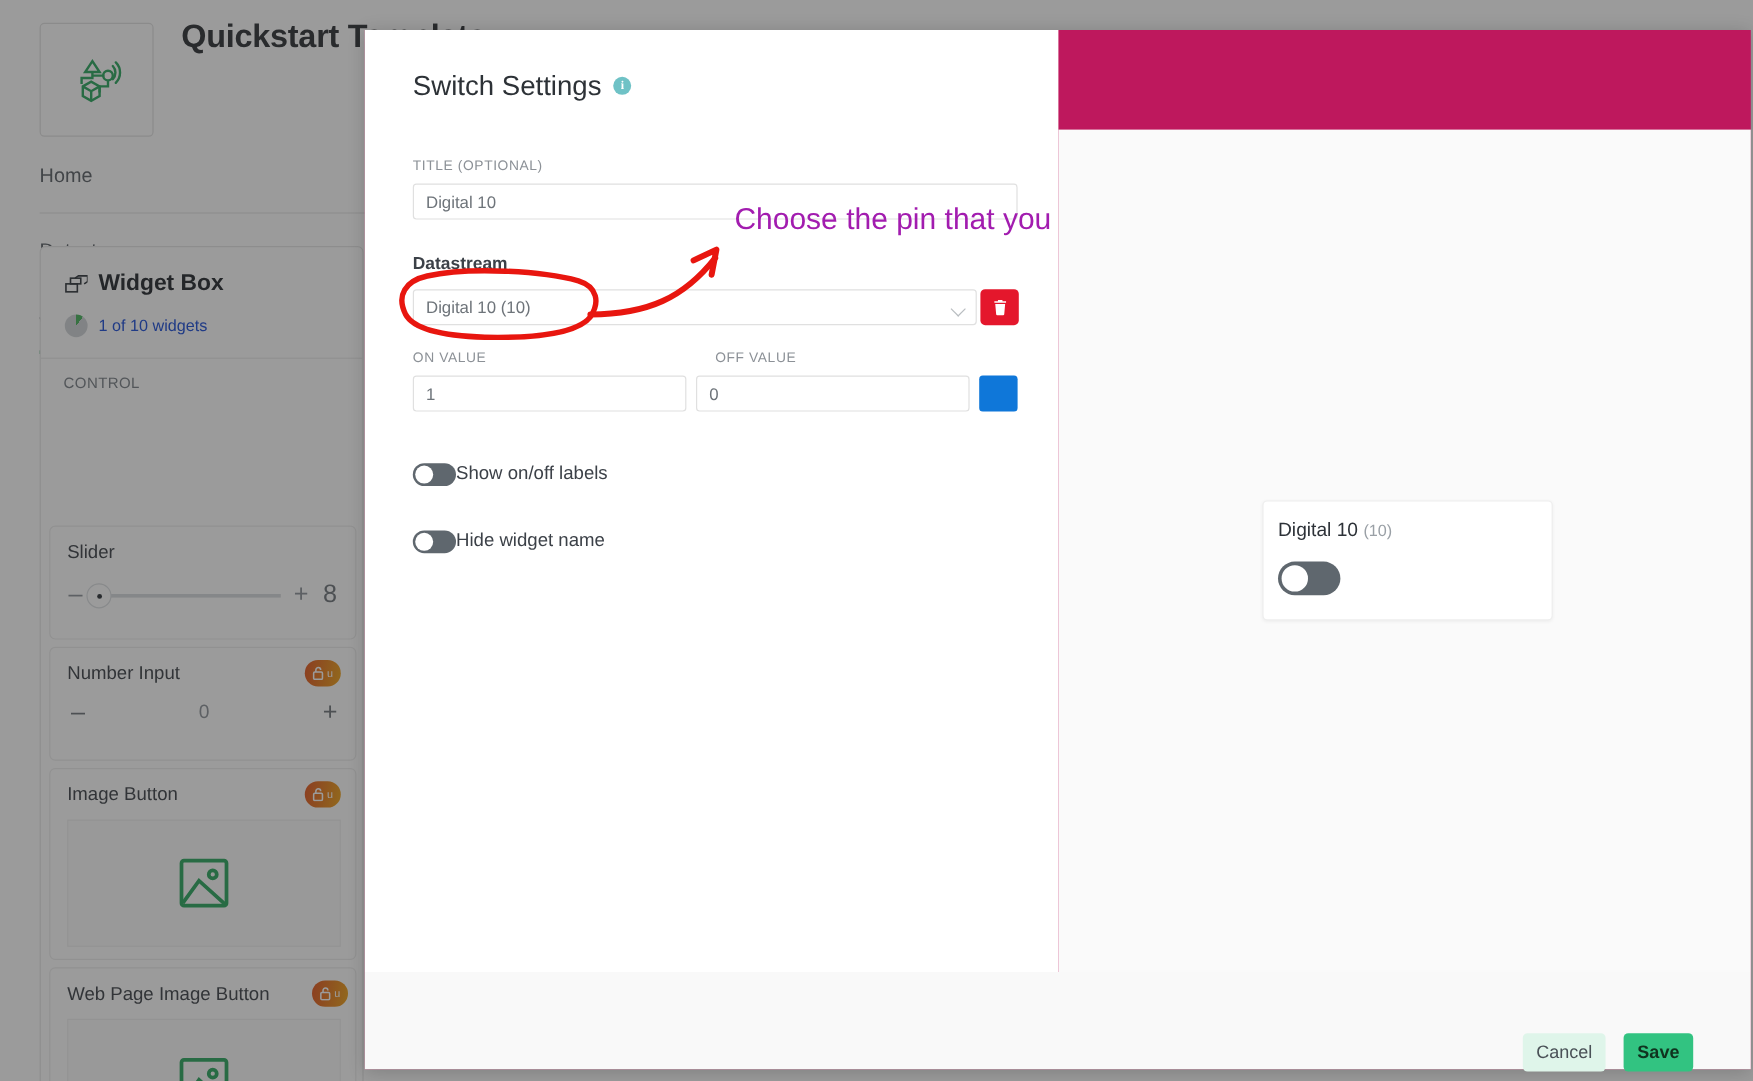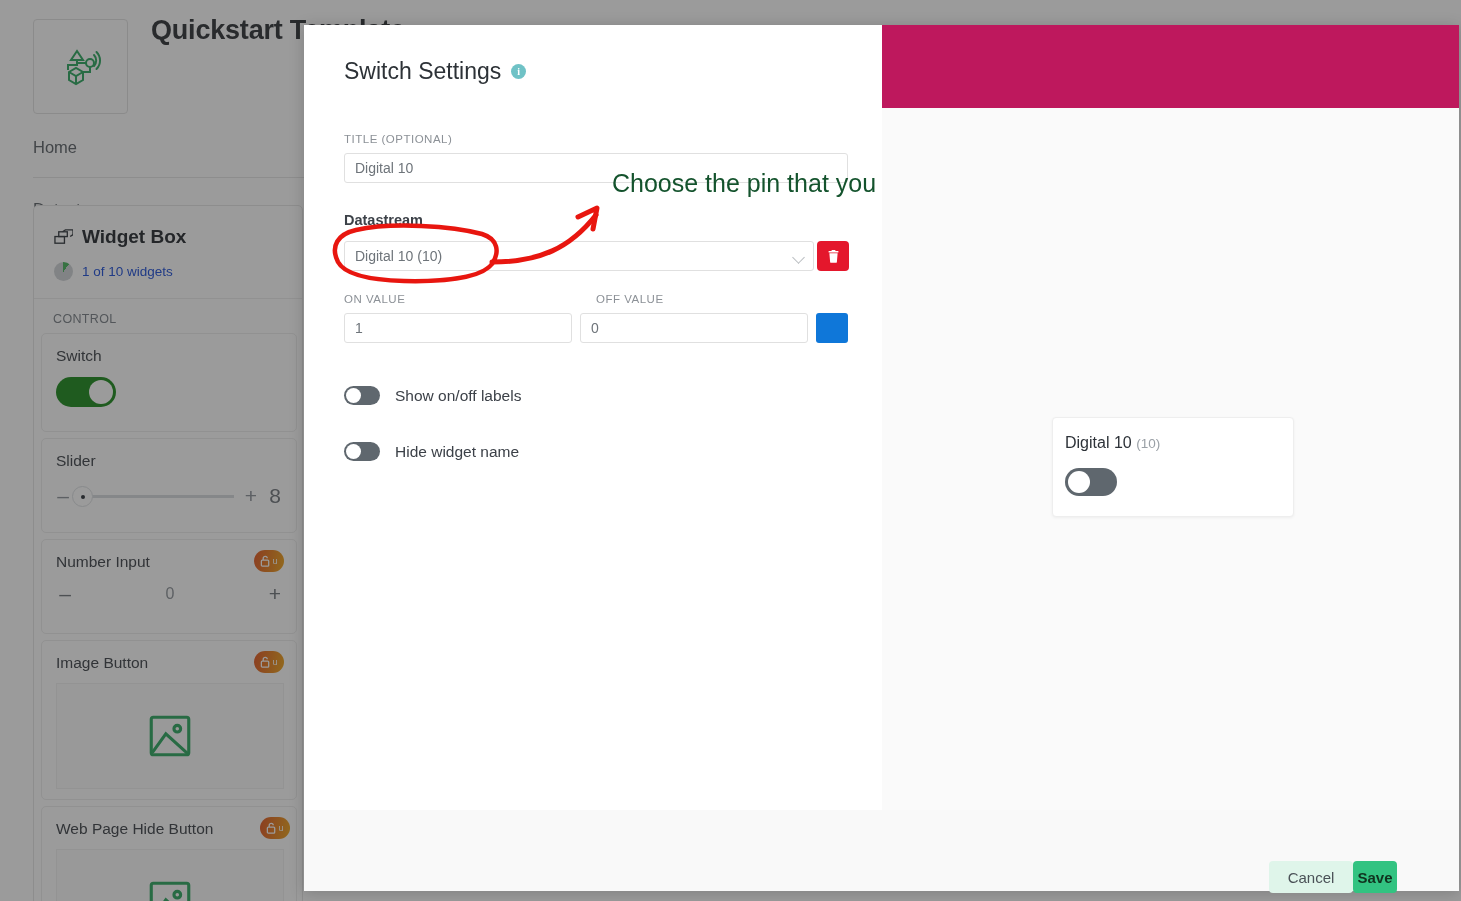--- a/index.html
+++ b/index.html
@@ -140,21 +140,21 @@
     border-right: 1.5px solid #b9bdc1; border-bottom: 1.5px solid #b9bdc1;
     transform: rotate(45deg);
   }
   .btn-del {
     position: absolute; width: 32px; height: 30px; border-radius: 4px; background: #e4172c;
     display:flex; align-items:center; justify-content:center;
   }
   .swatch {
     position: absolute; width: 32px; height: 30px; border-radius: 3px; background: #0f77d9;
   }
-  .tgl-row { position: absolute; display: flex; align-items: center; gap: 15px; }
+  .tgl-row { position: absolute; display: flex; align-items: flex-start; }
   .tgl {
     width: 36px; height: 19px; border-radius: 10px; background: #5f676e; position: relative;
   }
   .tgl::after {
     content:""; position:absolute; left: 2px; top: 2px; width: 15px; height: 15px;
     border-radius: 50%; background: #fff;
   }
   .tgl-label { font-size: 15.5px; color: #3c4148; }
 
   
@@ -173,27 +173,27 @@
     content:""; position:absolute; left: 3px; top: 3px; width: 22px; height: 22px;
     border-radius: 50%; background: #fff;
   }
 
   
   .modal-footer { position: absolute; left: 0; top: 785px; width: 1155px; height: 81px; background: #f9f9f9; }
   .fbtn {
     position: absolute; height: 32px; border-radius: 4px; font-size: 15px;
     display: flex; align-items: center; justify-content: center; cursor: pointer;
   }
-  .fbtn.cancel { background: #dff5ea; color: #4a5157; width: 84px; }
-  .fbtn.save { background: #32c381; color: #10331f; font-weight: 700; width: 44px; }
+  .fbtn.cancel { background: #dff5ea; color: #4a5157; width: 69px; }
+  .fbtn.save { background: #32c381; color: #10331f; font-weight: 700; width: 58px; }
 
   
   #annot { position: absolute; inset: 0; pointer-events: none; }
   .annot-text {
-    position: absolute; color: #14532d; font-size: 25px; line-height: 33px;
+    position: absolute; color: #a21caf; font-size: 25px; line-height: 33px;
     font-family: "Liberation Sans", sans-serif; white-space: pre;
   }
 </style>
 </head>
 <body>
 
 <div id="root">
 
   <div id="app-bg">
 
@@ -230,24 +230,20 @@
         </svg>
         <span>Widget Box</span>
       </div>
       <div class="wb-sub">
         <span class="pie"></span>
         <span>1 of 10 widgets</span>
       </div>
       <div class="wb-divider"></div>
       <div class="wb-section-label">CONTROL</div>
 
-      <div class="wcard" style="top:127px; height:99px;">
-        <div class="wcard-title">Switch</div>
-        <div class="toggle-green"></div>
-      </div>
 
       <div class="wcard" style="top:232px; height:95px;">
         <div class="wcard-title">Slider</div>
         <div class="slider-row">
           <span class="sl-minus">–</span>
           <span class="sl-track">
             <span class="sl-knob"></span>
           </span>
           <span class="sl-plus">+</span>
           <span class="sl-val">8</span>
@@ -282,21 +278,21 @@
         <div class="img-ph" style="top:42px;">
           <svg width="50" height="50" viewBox="0 0 24 24" fill="none" stroke="#2ba75e" stroke-width="1.5">
             <rect x="3" y="3" width="18" height="18" rx="1"></rect>
             <circle cx="15.5" cy="8.5" r="1.6"></circle>
             <path d="M3.5 20 L10 11 L20.5 20.5"></path>
           </svg>
         </div>
       </div>
 
       <div class="wcard" style="top:600px; height:160px;">
-        <div class="wcard-title">Web Page Hide Button</div>
+        <div class="wcard-title">Web Page Image Button</div>
         <div class="lock-badge" style="right:6px;">
           <svg width="11" height="12" viewBox="0 0 12 13" fill="none" stroke="#fff" stroke-width="1.4">
             <rect x="1.5" y="5.5" width="8" height="6.5" rx="1"></rect>
             <path d="M3.5 5.5 V3.6 a2.2 2.2 0 0 1 4.4 0"></path>
           </svg>
             <span style="font-size:9px">u</span>
         </div>
         <div class="img-ph" style="top:42px;">
           <svg width="50" height="50" viewBox="0 0 24 24" fill="none" stroke="#2ba75e" stroke-width="1.5">
             <rect x="3" y="3" width="18" height="18" rx="1"></rect>

